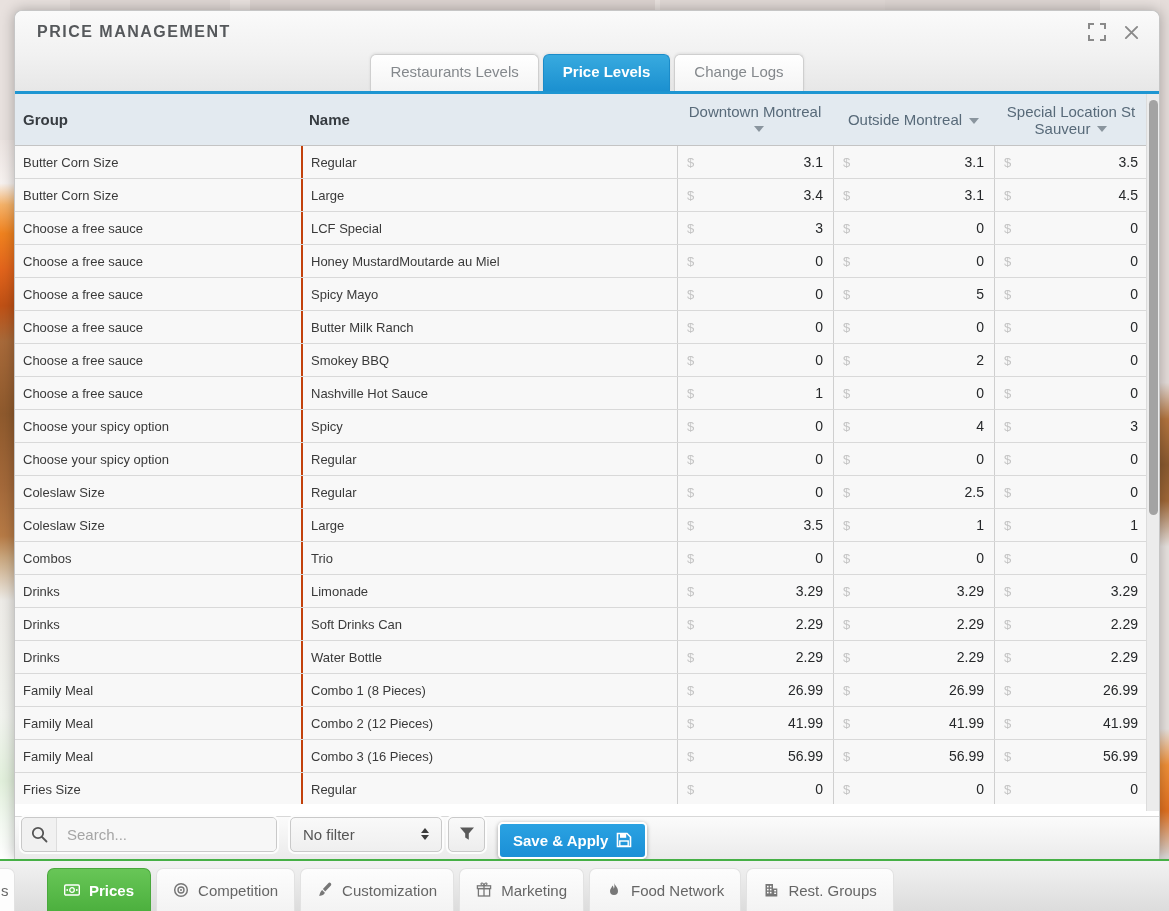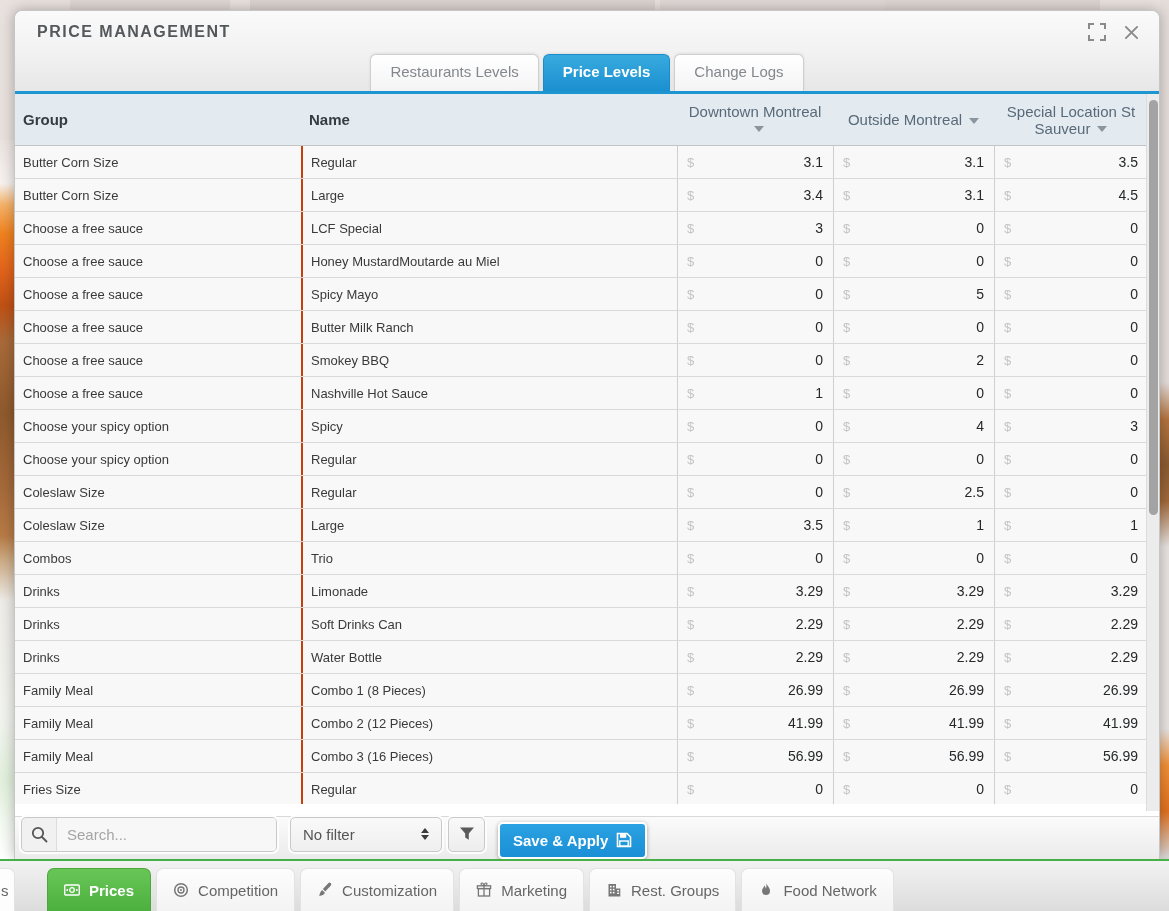--- a/index.html
+++ b/index.html
@@ -646,39 +646,39 @@
   </div>
 
   <div class="navtab">
     <svg class="icon16" viewBox="0 0 16 16">
         <rect x="2.4" y="6.6" width="11.2" height="7.4" fill="none" stroke="#777" stroke-width="1.3"></rect>
         <rect x="1.4" y="3.8" width="13.2" height="2.8" fill="none" stroke="#777" stroke-width="1.3"></rect>
         <line x1="8" y1="3.8" x2="8" y2="14" stroke="#777" stroke-width="1.3"></line>
         <path d="M8 3.6 C5.2 3.6 4.1 1.6 5.7 1.1 C6.9 0.8 7.8 2 8 3.6 Z M8 3.6 C10.8 3.6 11.9 1.6 10.3 1.1 C9.1 0.8 8.2 2 8 3.6 Z" fill="none" stroke="#777" stroke-width="1.1"></path>
       </svg>
     <span>Marketing</span>
+  </div>
+
+  <div class="navtab">
+    <svg class="icon16" viewBox="0 0 16 16">
+        <path d="M8 0.8 C8.7 3.4 12 5.5 12 8.9 A4 4 0 0 1 4 8.9 C4 6.6 5.9 5.7 6.3 3.5 C7.3 4.5 7.8 5.4 7.6 6.8 C8.9 5.9 8.4 2.7 8 0.8 Z" fill="#777"></path>
+      </svg>
+    <span>Food Network</span>
   </div>
 
   <div class="navtab">
     <svg class="icon16" viewBox="0 0 16 16">
         <rect x="2.5" y="2" width="7.5" height="12.5" fill="#777"></rect>
         <rect x="10" y="6.5" width="4.3" height="8" fill="#777"></rect>
         <g fill="#fff">
           <rect x="4" y="3.8" width="1.6" height="1.6"></rect>
           <rect x="6.9" y="3.8" width="1.6" height="1.6"></rect>
           <rect x="4" y="6.8" width="1.6" height="1.6"></rect>
           <rect x="6.9" y="6.8" width="1.6" height="1.6"></rect>
           <rect x="4" y="9.8" width="1.6" height="1.6"></rect>
           <rect x="6.9" y="9.8" width="1.6" height="1.6"></rect>
           <rect x="11.2" y="8" width="1.9" height="1.4"></rect>
           <rect x="11.2" y="10.6" width="1.9" height="1.4"></rect>
         </g>
       </svg>
     <span>Rest. Groups</span>
   </div>
-
-  <div class="navtab">
-    <svg class="icon16" viewBox="0 0 16 16">
-        <path d="M8 0.8 C8.7 3.4 12 5.5 12 8.9 A4 4 0 0 1 4 8.9 C4 6.6 5.9 5.7 6.3 3.5 C7.3 4.5 7.8 5.4 7.6 6.8 C8.9 5.9 8.4 2.7 8 0.8 Z" fill="#777"></path>
-      </svg>
-    <span>Food Network</span>
-  </div>
 </div>
 
 </body></html>

